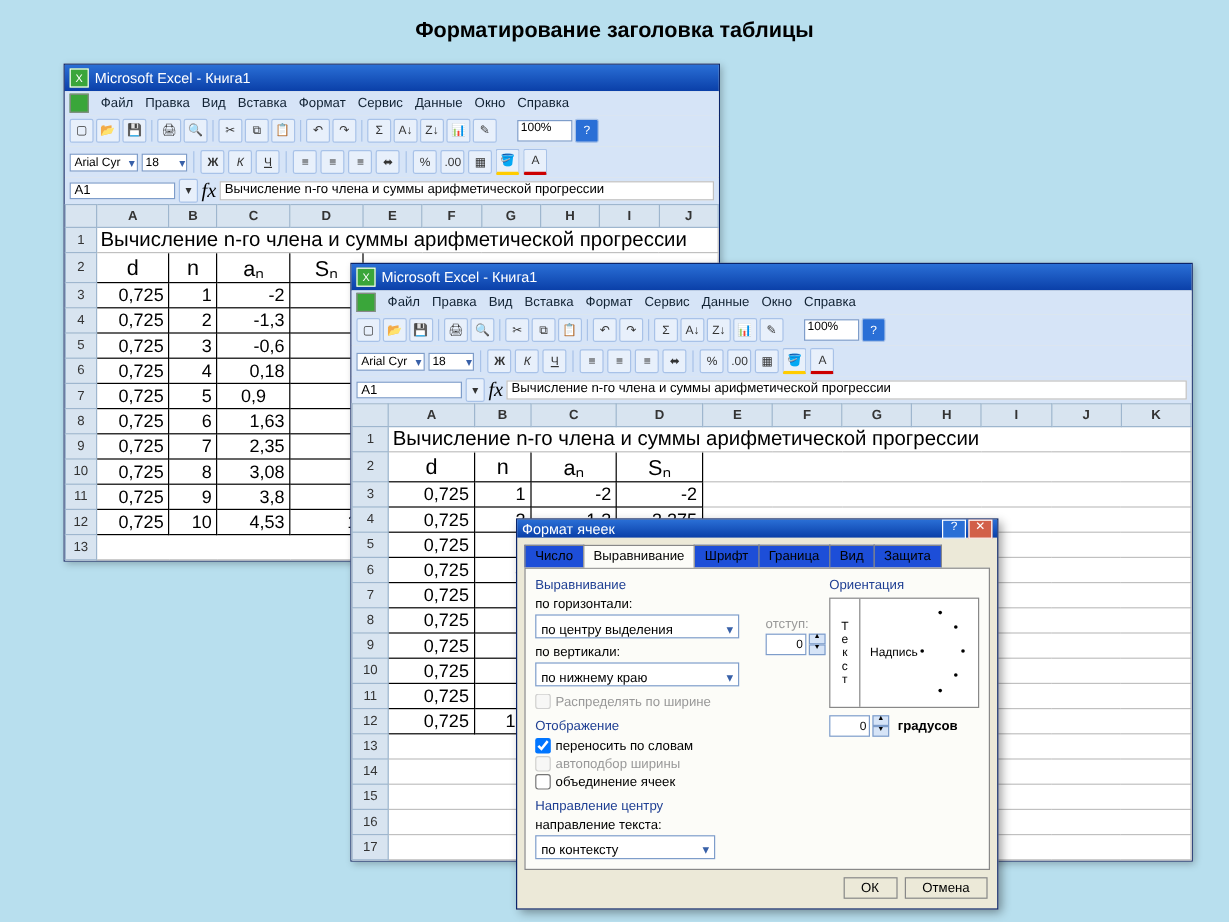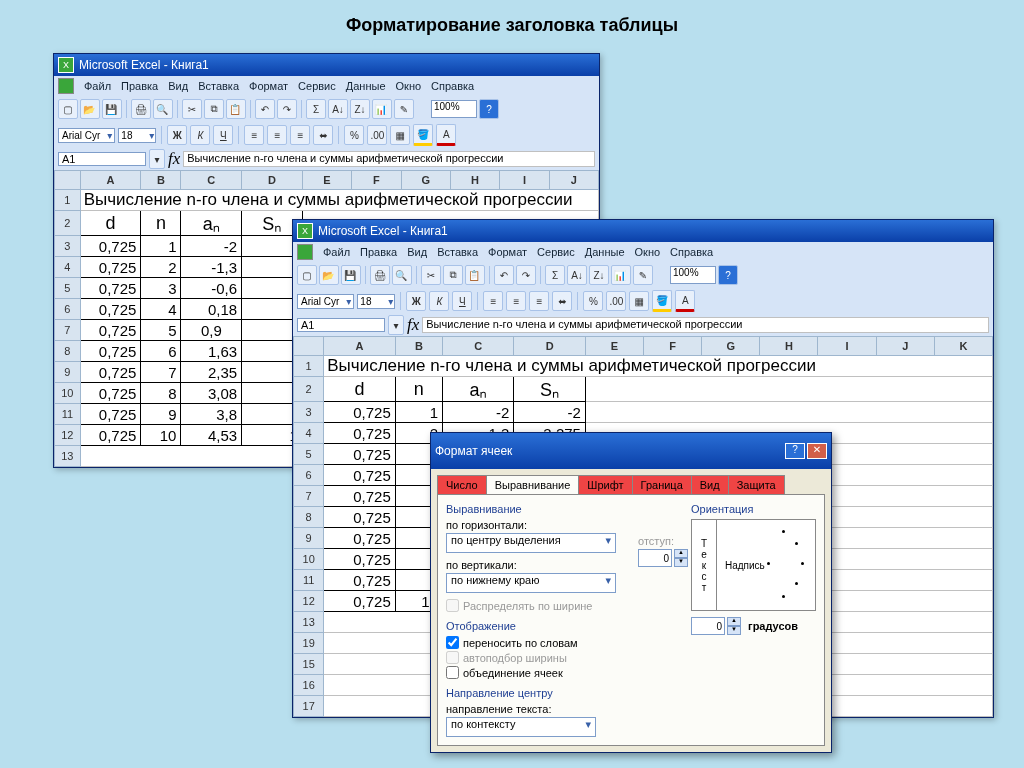--- a/index.html
+++ b/index.html
@@ -163,21 +163,21 @@
   .dialog {
     position: absolute;
     left: 430px;
     top: 432px;
     width: 400px;
     background: #ece9d8;
     border: 1px solid #0a246a;
     box-shadow: 3px 3px 8px rgba(0,0,0,.4);
     font-size: 11px;
   }
-  .dialog .titlebar { height: 36px; }
+  .dialog .titlebar { height: 15px; }
   .dlg-close {
     background: #d25f49;
     border: 1px solid #fff;
     color: #fff;
     width: 18px;
     height: 14px;
     text-align: center;
     line-height: 12px;
     font-size: 10px;
     margin-left: auto;
@@ -189,21 +189,21 @@
     width:18px; height:14px; text-align:center; line-height:12px; font-size:10px;
   }
   .tabs {
     display: flex;
     margin: 6px 6px 0;
   }
   .tab {
     border: 1px solid #888;
     border-bottom: none;
     padding: 3px 8px;
-    background: #ef4444;
+    background: #1d4ed8;
     font-size: 11px;
     margin-right: -1px;
   }
   .tab.active { background: #fcfcf8; position: relative; z-index: 2;}
   .tabbody {
     border: 1px solid #888;
     margin: 0 6px 6px;
     background: #fcfcf8;
     padding: 8px;
     position: relative;
@@ -211,21 +211,21 @@
   .group-title { color: #1f3f93; font-size: 11px; margin-bottom: 4px;}
   .field-row { margin: 3px 0 6px; }
   .field-label { font-size: 11px; margin-bottom: 2px;}
   .dropdown {
     background: #fff;
     border: 1px solid #7e9dca;
     height: 18px;
     width: 160px;
     padding: 0 4px;
     display: flex;
-    align-items: flex-start;
+    align-items: flex-end;
     justify-content: space-between;
     font-size: 11px;
   }
   .dropdown .arrow { color:#3860a8;}
   .chk { display: flex; align-items: center; gap: 4px; margin: 2px 0; font-size:11px;}
   .chk input { margin:0;}
   .disabled { color: #999;}
 
   .orient-box {
     position: absolute;
@@ -645,21 +645,21 @@
             <td class="cell bordered" style="text-align: right;"></td>
             <td class="cell" colspan="7"></td>
           </tr>
         </tbody>
       <tbody>
           <tr>
             <td class="rowhdr">13</td>
             <td class="cell" colspan="11"></td>
           </tr>
       <tr>
-            <td class="rowhdr">19</td>
+            <td class="rowhdr">14</td>
             <td class="cell" colspan="11"></td>
           </tr>
       <tr>
             <td class="rowhdr">15</td>
             <td class="cell" colspan="11"></td>
           </tr>
       <tr>
             <td class="rowhdr">16</td>
             <td class="cell" colspan="11"></td>
           </tr>
@@ -766,13 +766,17 @@
           <input value="0" style="">
           <div class="spin-btns">
               <div>▲</div>
               <div>▼</div>
             </div>
         </div>
         <span style="margin-left:4px;font-weight:bold;">градусов</span>
       </div>
     </div>
   </div>
+  <div class="dlg-buttons">
+    <button class="dlg-btn">ОК</button>
+    <button class="dlg-btn">Отмена</button>
+  </div>
 </div>
 
 </body></html>

